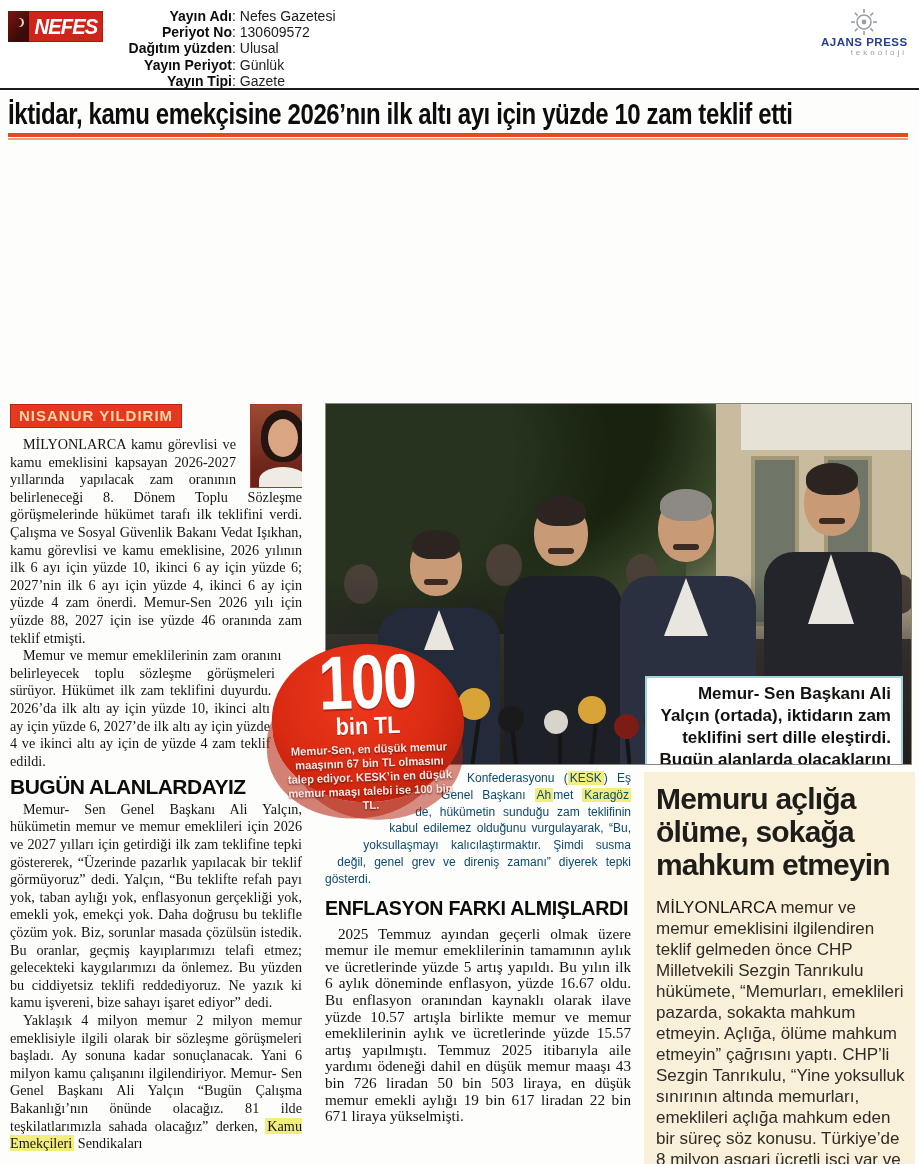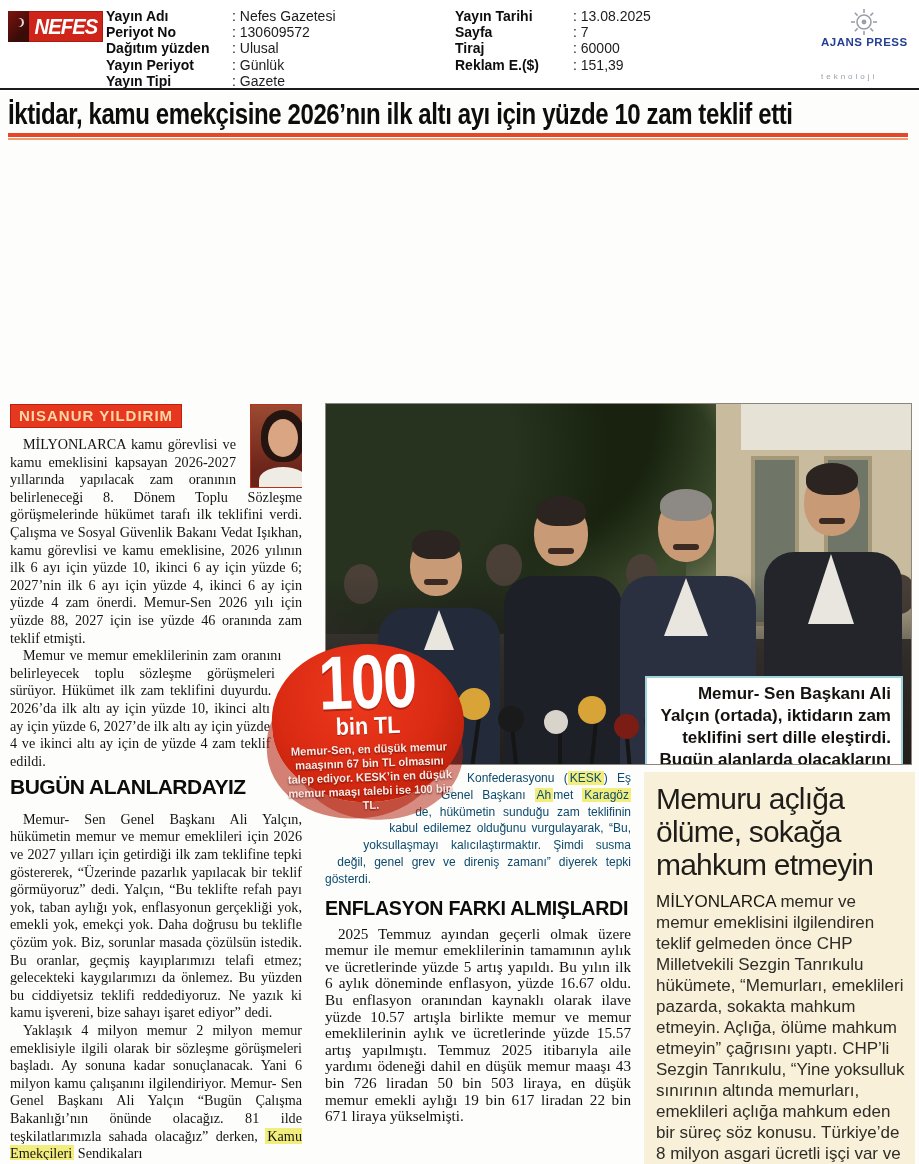--- a/index.html
+++ b/index.html
@@ -17,28 +17,28 @@
   }
   .logo-photo { position:relative; width:21px; height:100%; background:linear-gradient(135deg,#7e1410 0%,#3a0c08 70%); }
   .crescent { position:absolute; left:5px; top:7px; width:9px; height:9px; border-radius:50%;
     box-shadow:2px 0 0 0 #fff; opacity:.85; }
   .logo-text { flex:1; text-align:center; color:#fff; font-weight:bold; font-style:italic;
     font-size:22px; letter-spacing:-1px; transform:scaleX(.92); }
   .meta { position:absolute; top:8px; font-size:14px; line-height:16.2px; }
   .meta.left  { left:106px; }
   .meta.right { left:455px; }
   .meta-row { white-space:nowrap; }
-  .meta-label { display:inline-block; font-weight:bold; color:#0d0d0d; }
+  .meta-label { display:inline-block; font-weight:bold; color:#0d0d0d;text-align:right; }
   .meta.left  .meta-label { width:126px; }
   .meta.right .meta-label { width:118px; }
   .meta-value { color:#1c1c1c; }
-  .agency { position:absolute; right:12px; top:9px; width:86px; text-align:left; }
+  .agency { position:absolute; right:12px; top:9px; width:86px; text-align:right; }
   .compass { display:block; margin:0 auto 1px auto; }
   .agency-name { color:#243f94; font-weight:bold; font-size:11.5px; letter-spacing:.5px; white-space:nowrap; }
-  .agency-sub { color:#9aa0a8; font-size:8px; letter-spacing:3px;margin-top:24px; }
+  .agency-sub { color:#9aa0a8; font-size:8px; letter-spacing:3px; }
   .header-rule { position:absolute; left:0; top:88px; width:919px; height:2px; background:#1c1c1c; }
 
   
   .kicker-wrap { position:absolute; left:8px; top:97px; width:905px; }
   .kicker-text { font-weight:bold; font-size:30px; color:#0d0d0d; white-space:nowrap;
     letter-spacing:-.5px; transform:scaleX(.80); transform-origin:0 50%; }
   .kicker-underline  { margin-top:2px; width:900px; height:4px; background:#e5472a; }
   .kicker-underline2 { margin-top:1px; width:900px; height:2px; background:#ef9f70; }
 
   
@@ -62,21 +62,21 @@
   .portrait .p-face { position:absolute; left:17px; top:14px; width:30px; height:38px; background:#d9a583; border-radius:50%; }
   .portrait .p-shirt{ position:absolute; left:8px; bottom:-6px; width:48px; height:26px; background:#efece6; border-radius:50% 50% 0 0; }
   .serif-body { font-family:"Liberation Serif", serif; font-size:14.2px; line-height:17.6px;
     text-align:justify; color:#161412; }
   .serif-body p { text-indent:13px; margin:0; }
   .lead-word { font-weight:normal; }
   .spacer-portrait { float:right; width:66px; height:52px; }
   .spacer-badge { float:right; width:32px; height:150px;
     shape-outside:ellipse(100% 50% at 100% 50%); }
   .col-heading { font-family:"Liberation Sans", sans-serif; font-weight:bold; font-size:21px;
-    letter-spacing:-.5px; color:#0c0c0c; margin:8px 0 15px 0; text-indent:0; text-align:left; }
+    letter-spacing:-.5px; color:#0c0c0c; margin:8px 0 5px 0; text-indent:0; text-align:left; }
 
   
   .photo { position:absolute; left:325px; top:403px; width:587px; height:362px; overflow:hidden;
     background:linear-gradient(180deg,#55504a 0%,#413c37 60%,#2e2a26 100%); border:1px solid #8b867e; }
   .ph-foliage { position:absolute; left:-30px; top:-30px; width:420px; height:260px;
     background:
       radial-gradient(circle at 20% 30%, #27331f 0 35%, transparent 60%),
       radial-gradient(circle at 55% 15%, #18220f 0 40%, transparent 65%),
       radial-gradient(circle at 80% 40%, #3a4a2b 0 25%, transparent 55%),
       radial-gradient(circle at 35% 70%, #141a10 0 30%, transparent 60%);
@@ -125,22 +125,22 @@
   .spacer-taper { float:left; width:138px; height:92px; margin-right:4px;
     shape-outside:polygon(0 0, 100% 0, 0 100%); }
   .mid-heading { font-weight:bold; font-size:20px; letter-spacing:-.3px; color:#0c0c0c;
     margin:9px 0 6px 0; white-space:nowrap; transform:scaleX(.98); transform-origin:0 50%; }
   .mid-p2 { font-family:"Liberation Serif", serif; font-size:15.2px; line-height:16.6px;
     text-align:justify; color:#14110e; text-indent:13px; }
 
   
   .right-box { position:absolute; left:644px; top:772px; width:271px; height:392px; overflow:hidden;
     background:#f8f0d8; padding:10px 10px 0 12px; }
-  .rb-heading { font-weight:normal; font-size:30px; line-height:33px; letter-spacing:-.8px;
-    color:#1f1d1a; margin-bottom:10px; }
+  .rb-heading { font-weight:bold; font-size:30px; line-height:33px; letter-spacing:-.8px;
+    color:#1f1d1a; margin-bottom:16px; }
   .rb-body { font-size:17px; line-height:21px; color:#2e2c28; text-align:left; }
   .rb-body .lead-word { color:#1a1814; }
 </style>
 </head>
 <body>
 
 <div class="page">
 
   <header class="clip-header">
     <div class="nefes-logo">
@@ -161,34 +161,20 @@
         <span class="meta-label">Dağıtım yüzden</span><span class="meta-value">: Ulusal</span>
       </div>
       <div class="meta-row">
         <span class="meta-label">Yayın Periyot</span><span class="meta-value">: Günlük</span>
       </div>
       <div class="meta-row">
         <span class="meta-label">Yayın Tipi</span><span class="meta-value">: Gazete</span>
       </div>
     </div>
 
-    <div class="meta right">
-      <div class="meta-row">
-        <span class="meta-label">Yayın Tarihi</span><span class="meta-value">: 13.08.2025</span>
-      </div>
-      <div class="meta-row">
-        <span class="meta-label">Sayfa</span><span class="meta-value">: 7</span>
-      </div>
-      <div class="meta-row">
-        <span class="meta-label">Tiraj</span><span class="meta-value">: 60000</span>
-      </div>
-      <div class="meta-row">
-        <span class="meta-label">Reklam E.($)</span><span class="meta-value">: 151,39</span>
-      </div>
-    </div>
 
     <div class="agency">
       <svg class="compass" width="26" height="26" viewBox="0 0 26 26">
         <circle cx="13" cy="13" r="7" fill="none" stroke="#9aa0a8" stroke-width="1.6"></circle>
         <g stroke="#9aa0a8" stroke-width="1.6">
           <line x1="13" y1="0" x2="13" y2="4"></line>
             <line x1="13" y1="22" x2="13" y2="26"></line>
           <line x1="0" y1="13" x2="4" y2="13"></line>
             <line x1="22" y1="13" x2="26" y2="13"></line>
           <line x1="3.8" y1="3.8" x2="6.6" y2="6.6"></line>

